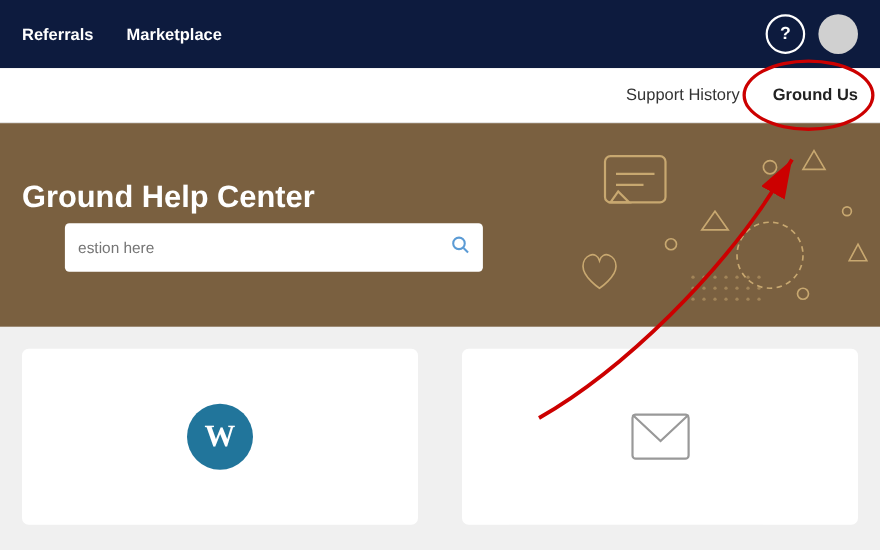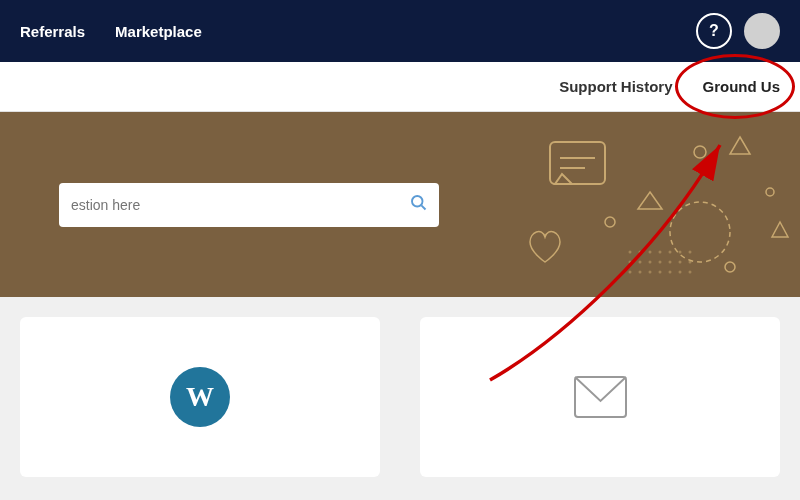--- a/index.html
+++ b/index.html
@@ -61,21 +61,21 @@
       justify-content: flex-end;
       padding: 0 20px;
       gap: 30px;
       border-bottom: 1px solid #e0e0e0;
       position: relative;
     }
     .sub-nav-link {
       font-size: 15px;
       color: #333;
       cursor: pointer;
-      font-weight: 700;
+      font-weight: 400;
     }
     .sub-nav-link.active {
       font-weight: 700;
       color: #222;
     }
 
     
     .circle-annotation {
       position: absolute;
       right: 5px;
@@ -210,20 +210,21 @@
 
 <div class="sub-nav">
   <span class="sub-nav-link">Support History</span>
   <span class="sub-nav-link active">Ground Us</span>
 
   <div class="circle-annotation"></div>
 </div>
 
 <div class="hero-banner">
   <div class="hero-content">
+    <div class="hero-title">Ground Help Center</div>
     <div class="search-bar">
       <input class="search-input" type="text" placeholder="estion here" style="">
       <button class="search-icon-btn">
         <svg width="18" height="18" viewBox="0 0 24 24" fill="none" stroke="#5b9bd5" stroke-width="2.5">
           <circle cx="11" cy="11" r="7"></circle>
           <line x1="16.5" y1="16.5" x2="22" y2="22"></line>
         </svg>
       </button>
     </div>
   </div>

